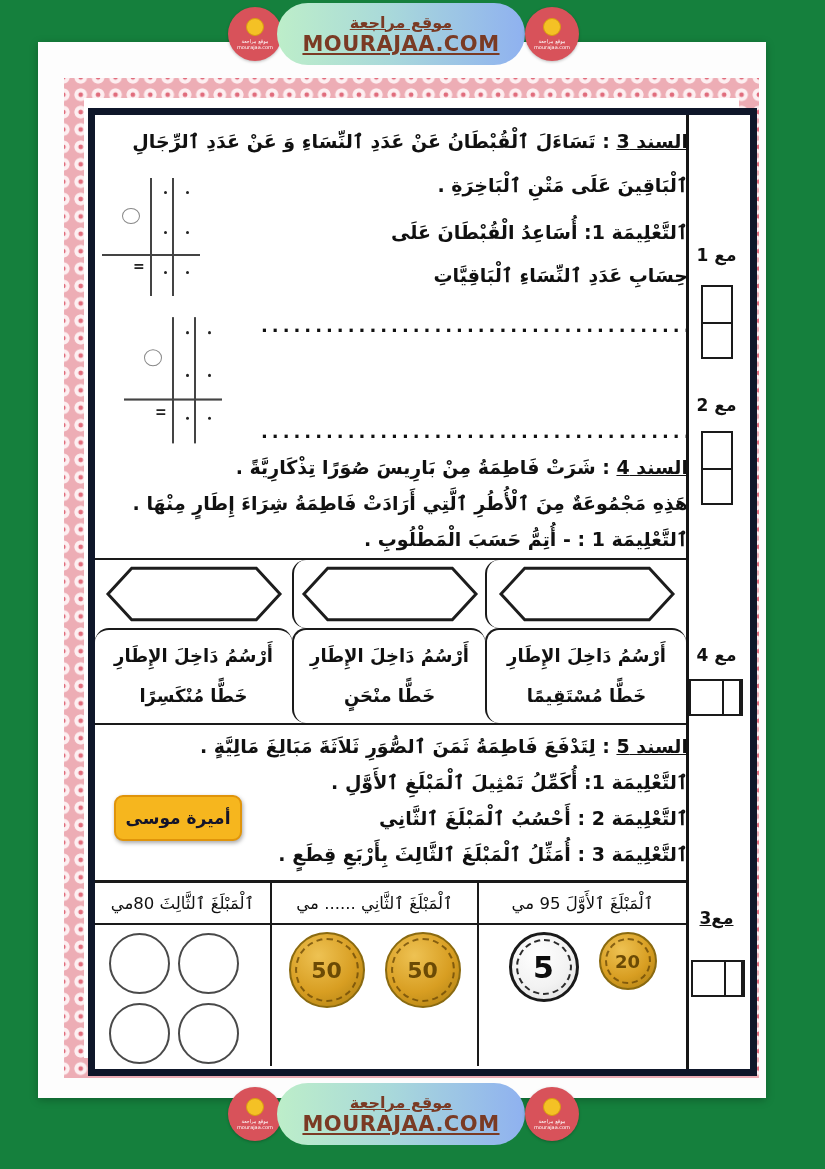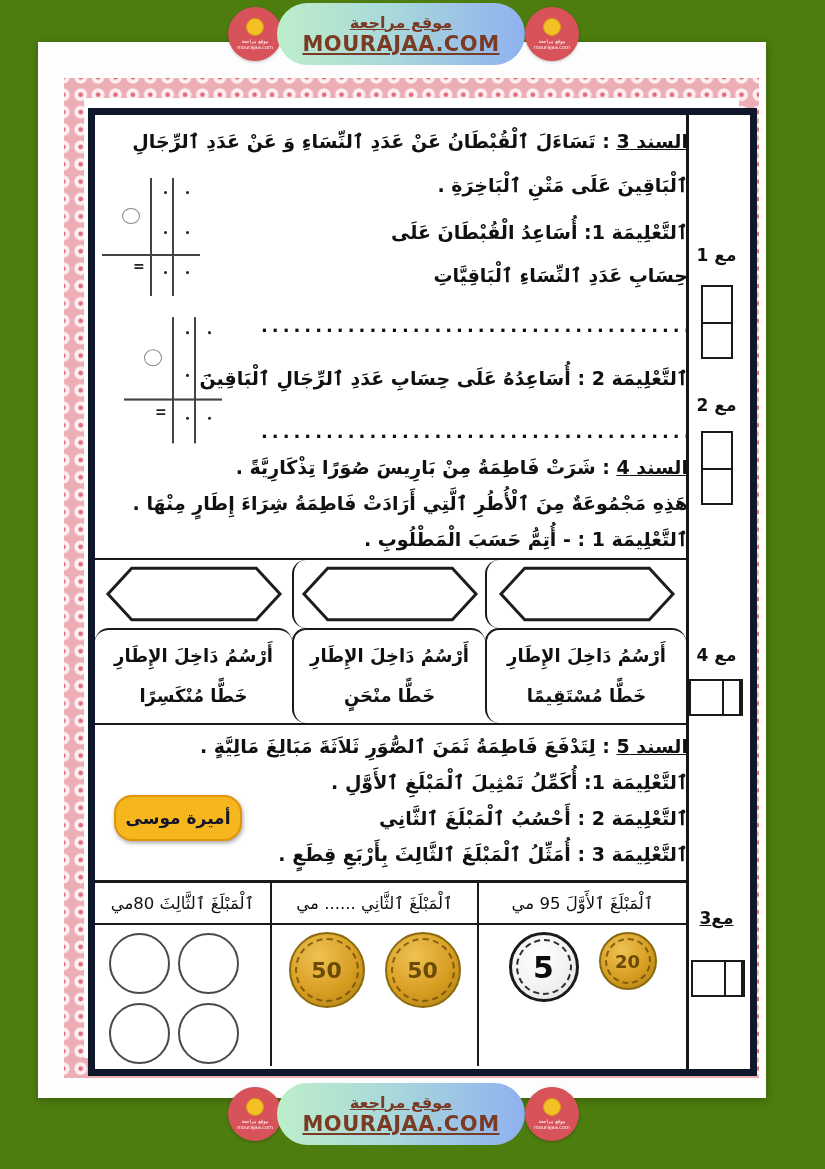--- a/index.html
+++ b/index.html
@@ -1,16 +1,16 @@
 <!DOCTYPE html>
 <html lang="ar"><head>
 <meta charset="utf-8">
 <style>
   html,body{margin:0;padding:0;}
-  .page{position:relative;width:825px;height:1169px;background:#4d7c0f;overflow:hidden;
+  .page{position:relative;width:825px;height:1169px;background:#15803d;overflow:hidden;
         font-family:"DejaVu Sans",sans-serif;}
   
   .paper{position:absolute;left:38px;top:42px;width:728px;height:1056px;background:#fdfdfd;
          box-shadow:0 2px 8px rgba(0,0,0,.25);z-index:1;}
   
   .frame{position:absolute;left:64px;top:78px;width:695px;height:1000px;z-index:2;
          background-color:#edadb5;
          background-image:
            radial-gradient(circle,#e06c7c 0 2px, rgba(0,0,0,0) 2.7px),
            radial-gradient(circle,#fdeff1 0 6px, rgba(0,0,0,0) 6.7px);
@@ -58,21 +58,21 @@
              grid-template-columns:201px 193px 197px;grid-template-rows:68px 95px;
              border-top:2.5px solid #1a1a1a;border-bottom:2.5px solid #1a1a1a;}
   .hex-cell{display:flex;align-items:center;justify-content:center;border-radius:14px;}
   .hex-cell.c1,.hex-cell.c2{border-left:2px solid #1a1a1a;}
   .hex-cell.txt{border-top:2px solid #1a1a1a;flex-direction:column;justify-content:flex-start;
                 padding-top:6px;direction:rtl;font-weight:700;font-size:18px;color:#111;}
   .hex-cell.txt .line{line-height:40px;white-space:nowrap;}
   .hex-shape{display:block;}
   
   .name-badge{position:absolute;left:19px;top:680px;width:124px;height:42px;background:#f6b61e;
-              border:2px solid #e0940a;border-radius:18px;box-shadow:1px 2px 4px rgba(0,0,0,.35);
+              border:2px solid #e0940a;border-radius:9px;box-shadow:1px 2px 4px rgba(0,0,0,.35);
               display:flex;align-items:center;justify-content:center;direction:rtl;
               font-weight:700;font-size:17px;color:#14142a;}
   
   .coins-table{position:absolute;left:0;top:765px;width:591px;height:183px;direction:rtl;
                display:grid;grid-template-columns:209px 207px 175px;grid-template-rows:42px 1fr;
                border-top:3px solid #1a1a1a;background:#fff;}
   .ct-cell{direction:rtl;}
   .ct-cell.c1,.ct-cell.c2{border-left:2px solid #1a1a1a;}
   .ct-head{display:flex;align-items:center;justify-content:center;border-bottom:2px solid #1a1a1a;
            font-weight:400;font-size:16.5px;color:#111;white-space:nowrap;}
@@ -152,23 +152,20 @@
       <span class="od" style="left:62px;top:15px"></span>
         <span class="od" style="left:84px;top:15px"></span>
       <span class="od" style="left:62px;top:55px"></span>
         <span class="od" style="left:84px;top:55px"></span>
       <span class="od" style="left:62px;top:95px"></span>
         <span class="od" style="left:84px;top:95px"></span>
     </div>
 
     <div class="dots-line" style="top:200px;">................................................</div>
 
-    <div class="tblock lh43" style="top:242px;">
-      <div class="line">ٱلتَّعْلِيمَة  2 : أُسَاعِدُهُ عَلَى حِسَابِ عَدَدِ ٱلرِّجَالِ ٱلْبَاقِينَ</div>
-    </div>
 
     <div class="opgrid g2">
       <span class="ovl v1"></span>
         <span class="ovl v2"></span>
         <span class="ohl"></span>
       <span class="ocirc"></span>
       <span class="oeq">=</span>
       <span class="od" style="left:62px;top:15px"></span>
         <span class="od" style="left:84px;top:15px"></span>
       <span class="od" style="left:62px;top:55px"></span>

